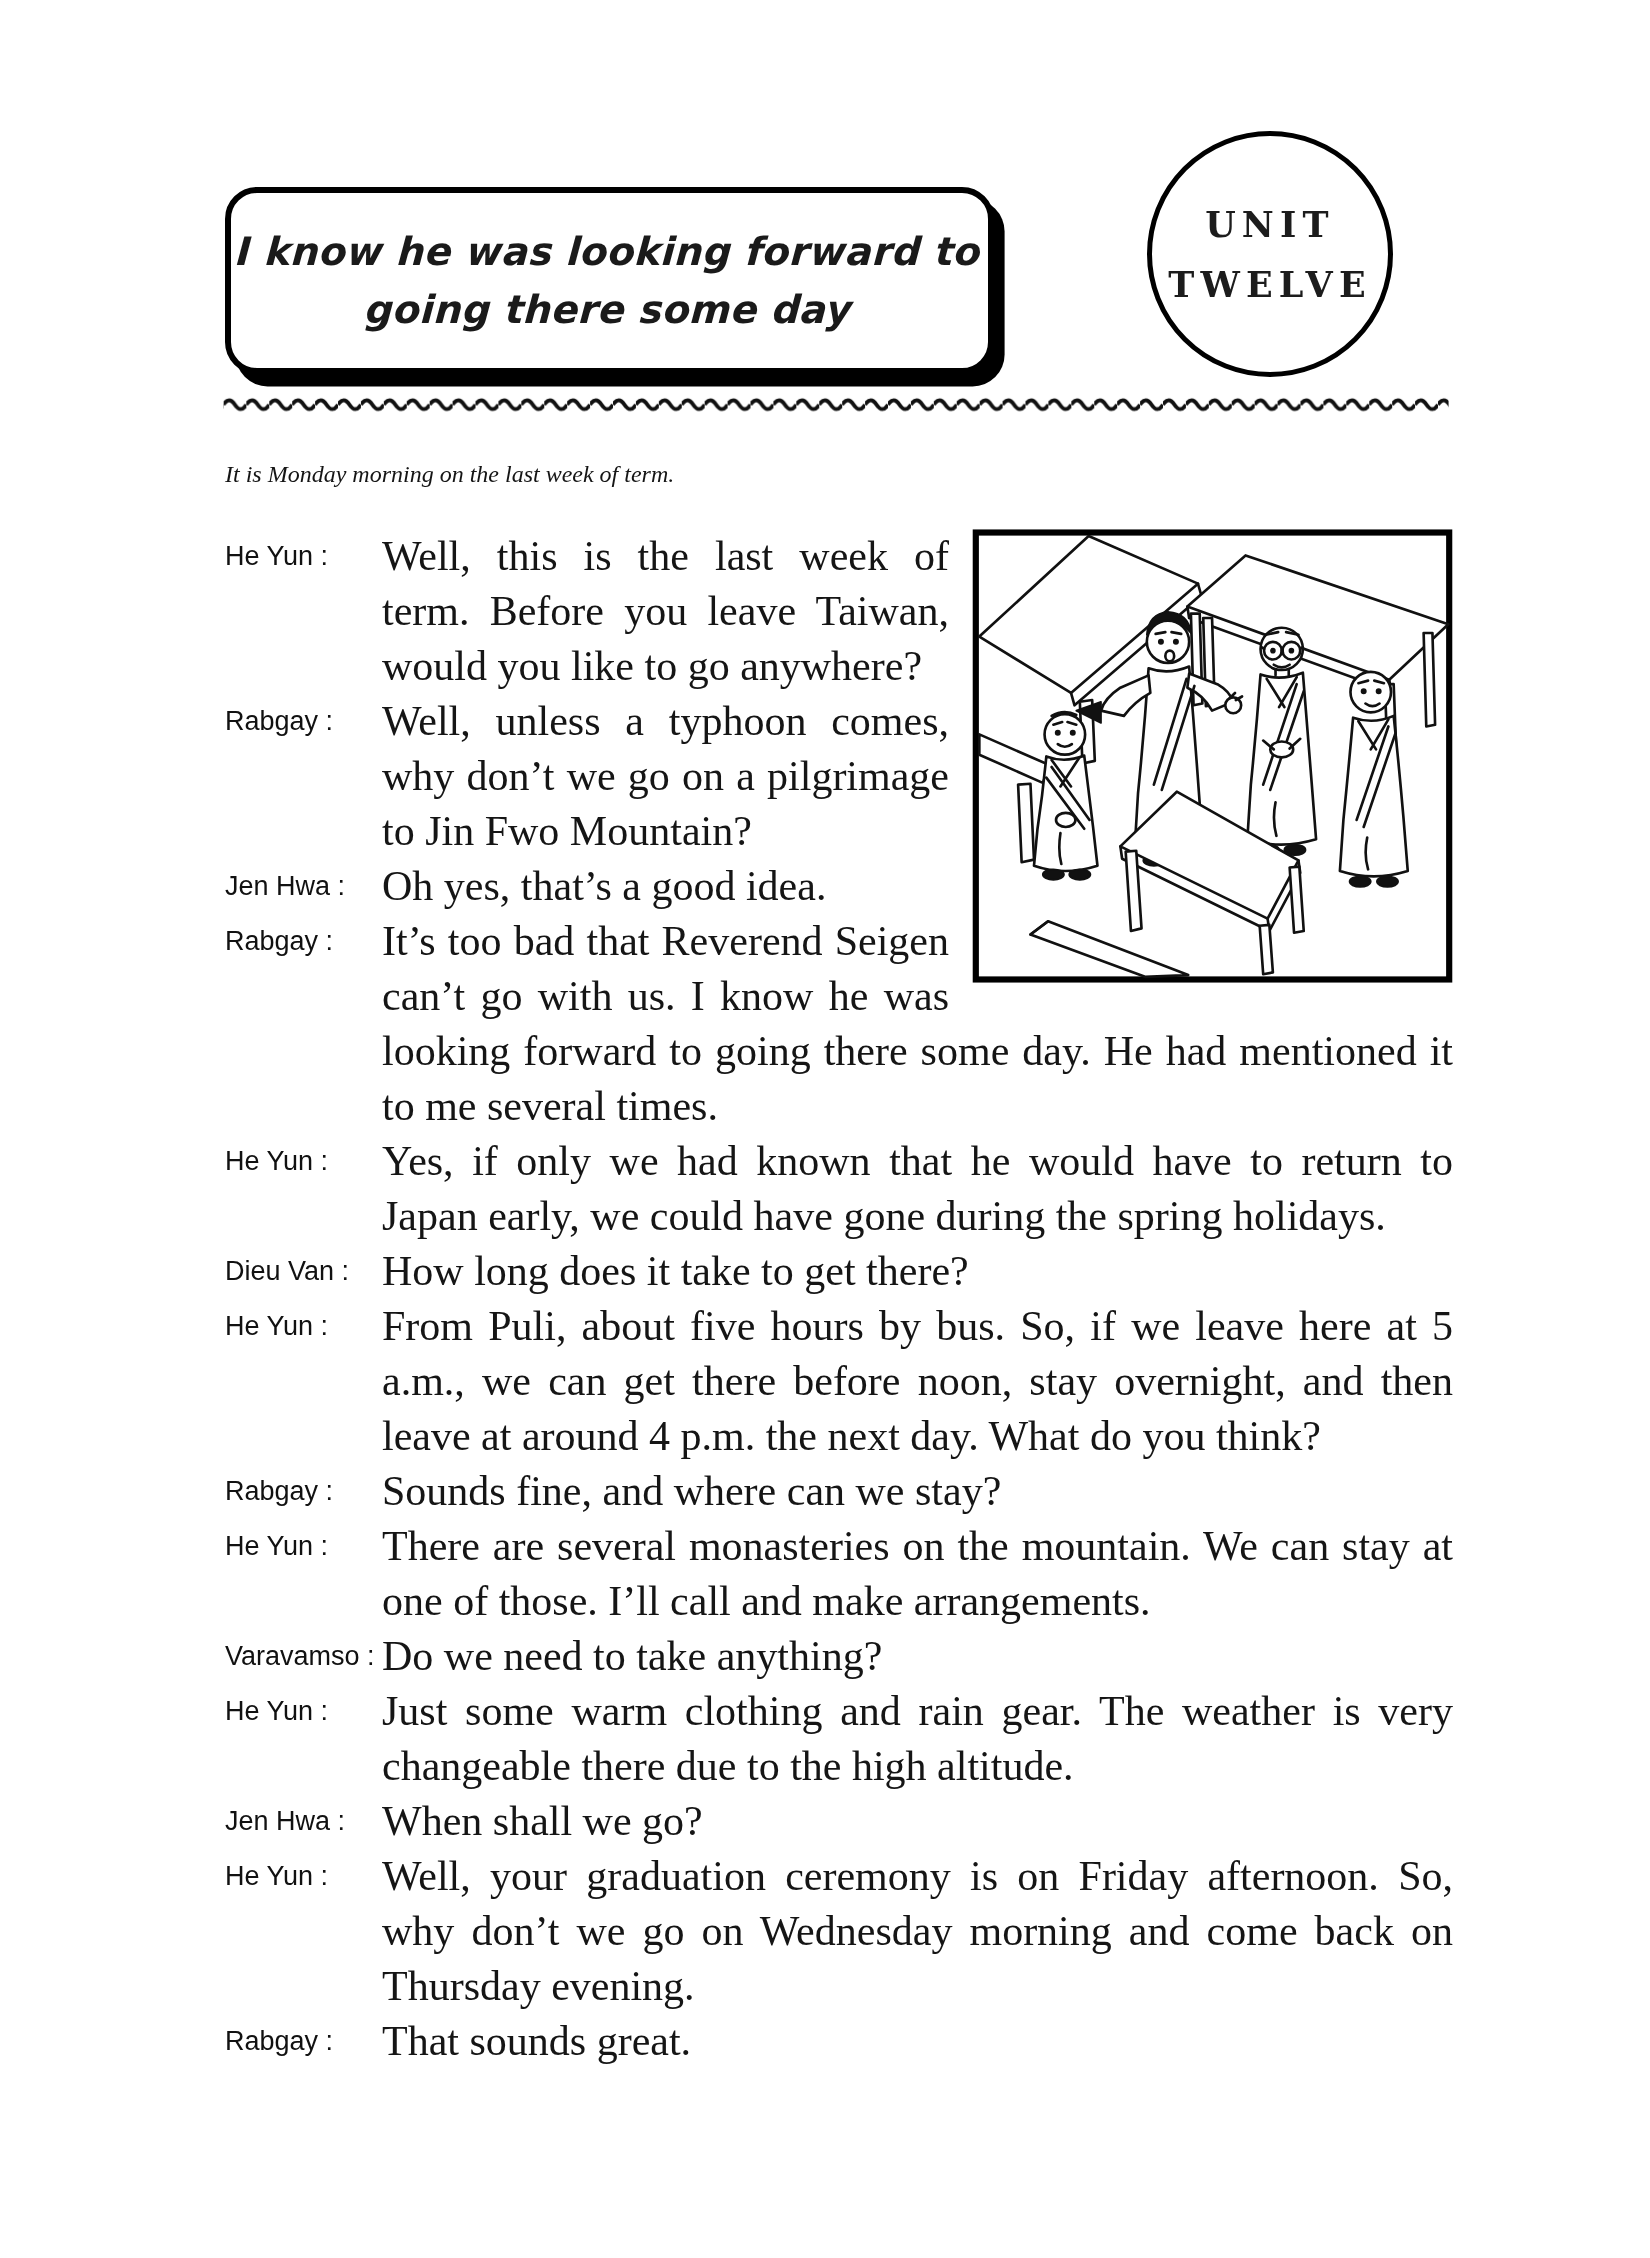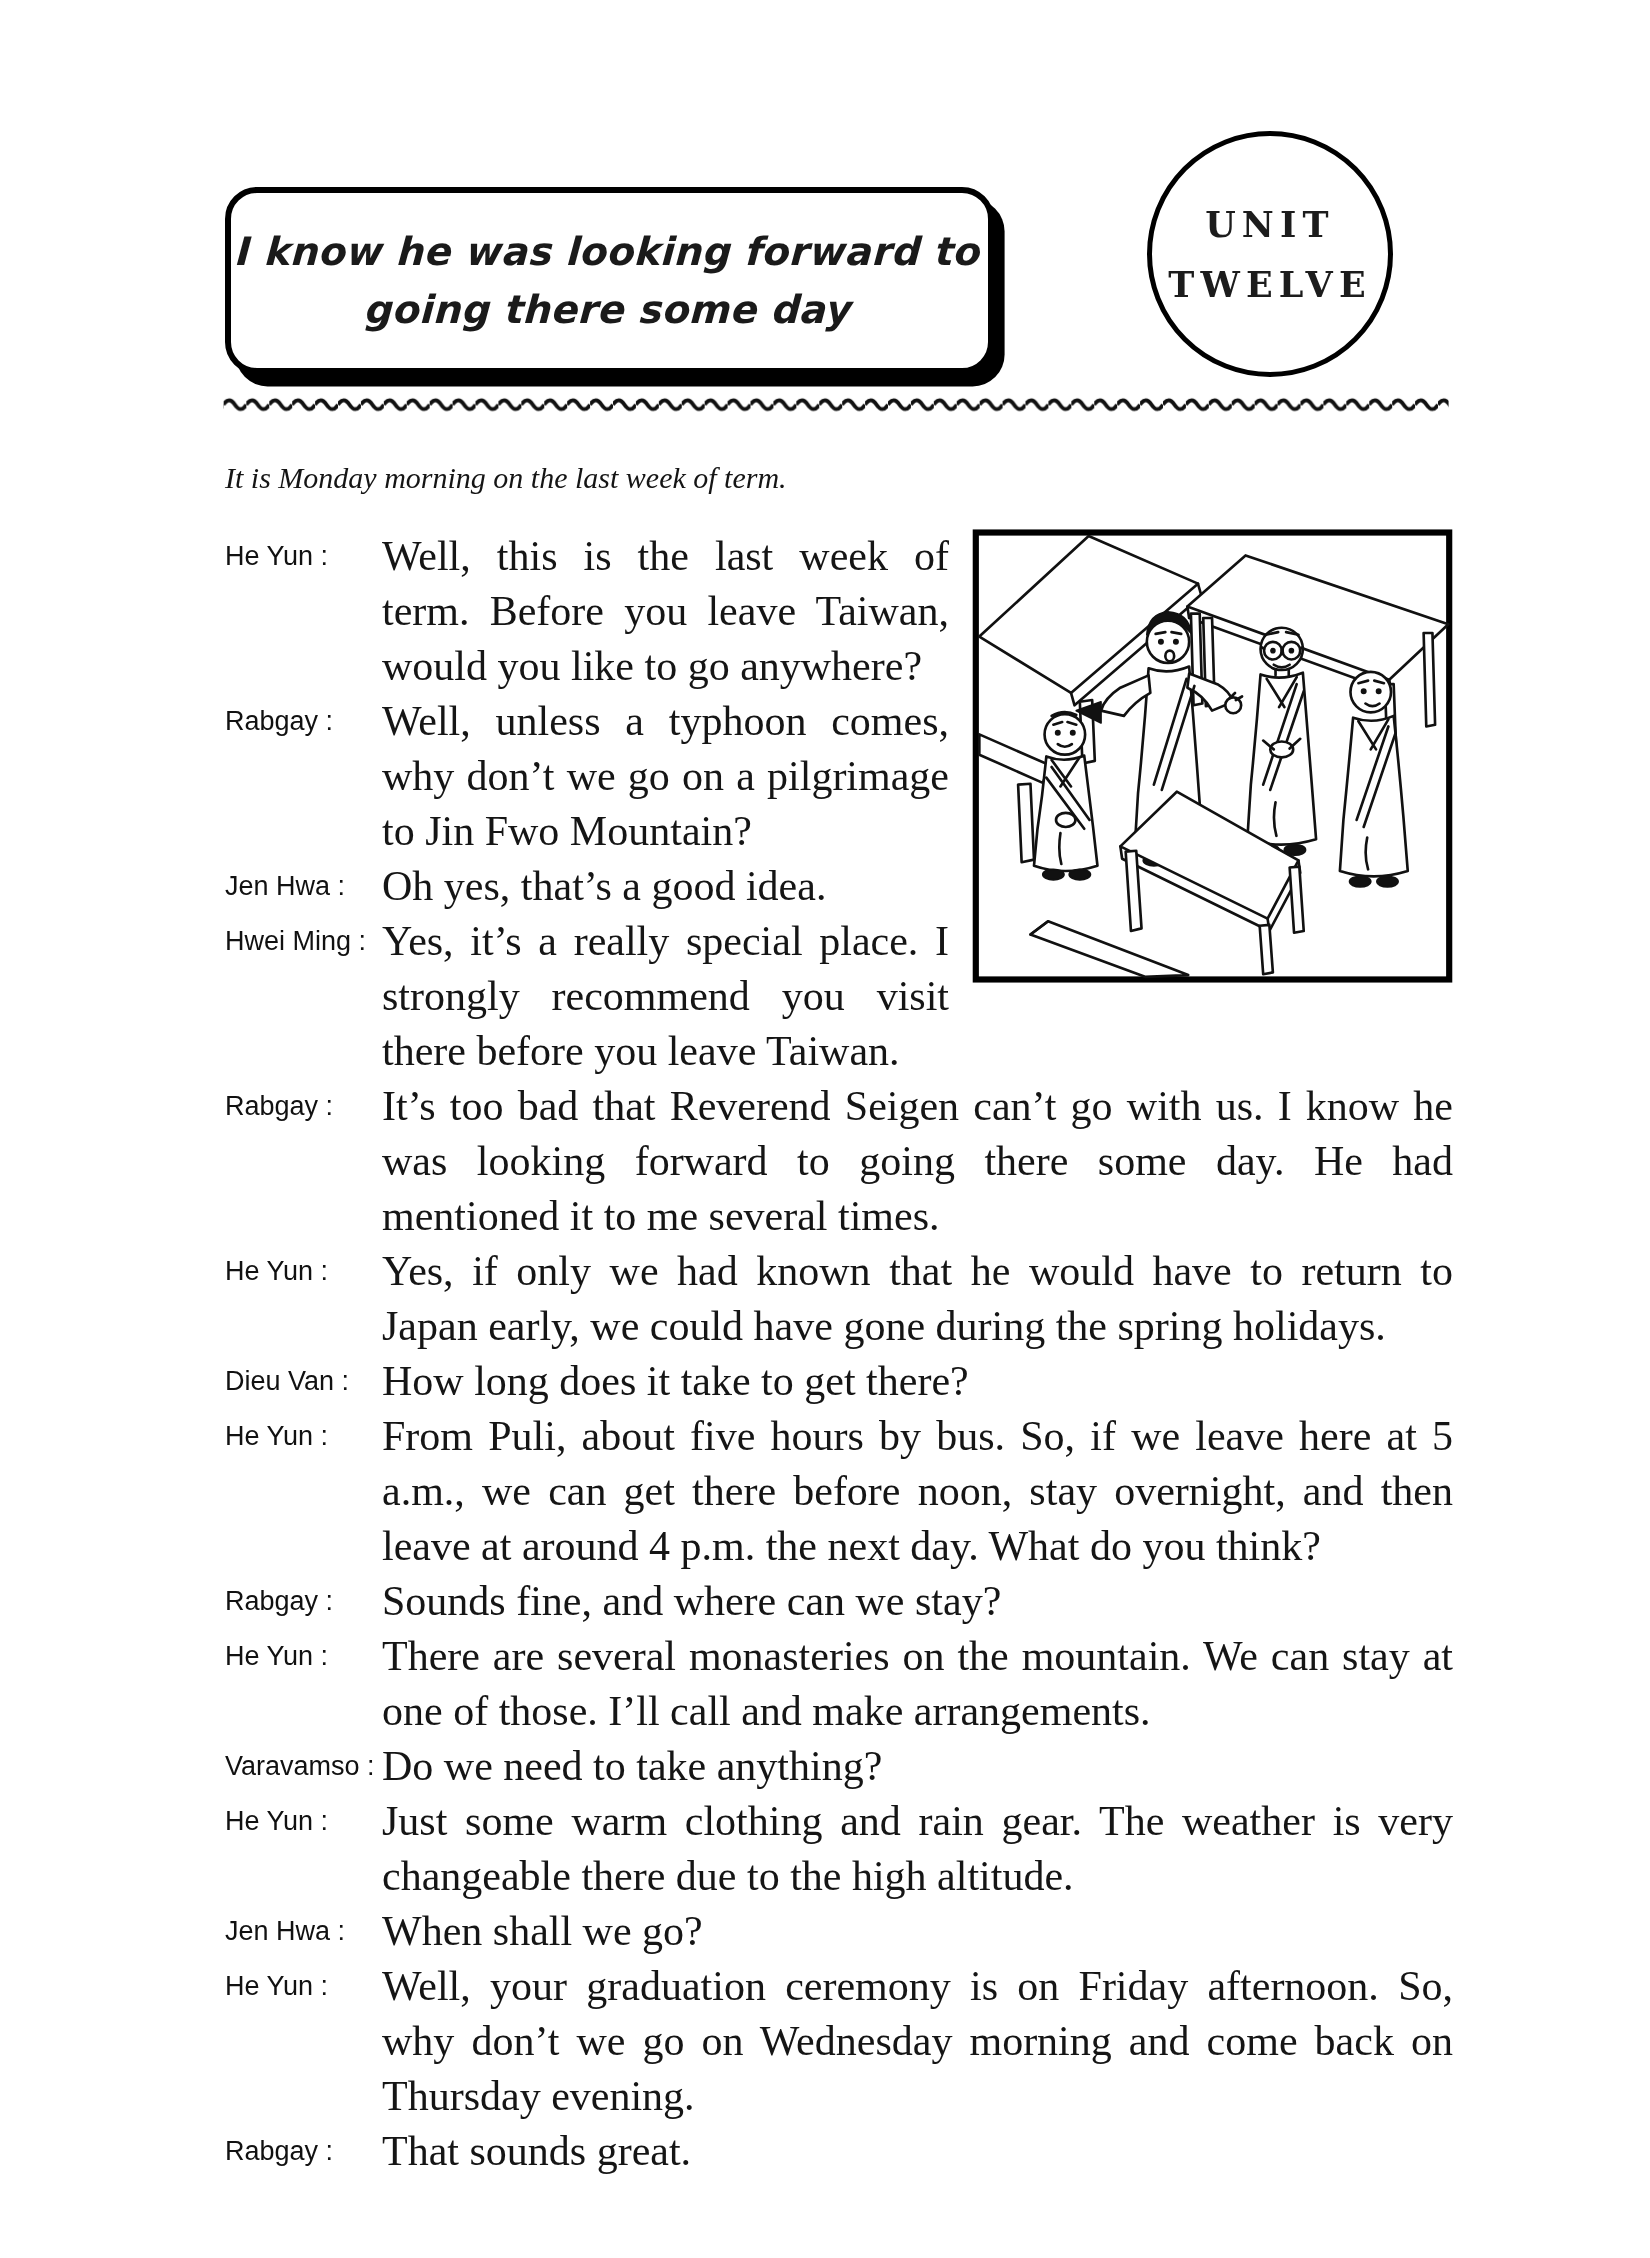--- a/index.html
+++ b/index.html
@@ -67,21 +67,21 @@
   
   .wavy { position: absolute; left: 223px; top: 395px; }
 
   
   .intro {
     position: absolute;
     left: 225px;
     top: 461px;
     font-family: "Liberation Serif", serif;
     font-style: italic;
-    font-size: 30px;
+    font-size: 24px;
     color: #151515;
   }
 
   
   .dialogue {
     position: absolute;
     left: 225px;
     top: 529px;
     width: 1228px;
   }
@@ -243,24 +243,20 @@
       </div>
         <div class="row">
         <span class="speaker">Rabgay :</span>
         <div class="line">Well, unless a typhoon comes, why don’t we go on a pilgrimage to Jin Fwo Mountain?</div>
       </div>
         <div class="row">
         <span class="speaker">Jen Hwa :</span>
         <div class="line">Oh yes, that’s a good idea.</div>
       </div>
         <div class="row">
-        <span class="speaker">Hwei Ming :</span>
-        <div class="line">Yes, it’s a really special place. I strongly recommend you visit there before you leave Taiwan.</div>
-      </div>
-        <div class="row">
         <span class="speaker">Rabgay :</span>
         <div class="line">It’s too bad that Reverend Seigen can’t go with us. I know he was looking forward to going there some day. He had mentioned it to me several times.</div>
       </div>
         <div class="row">
         <span class="speaker">He Yun :</span>
         <div class="line">Yes, if only we had known that he would have to return to Japan early, we could have gone during the spring holidays.</div>
       </div>
         <div class="row">
         <span class="speaker">Dieu Van :</span>
         <div class="line">How long does it take to get there?</div>

